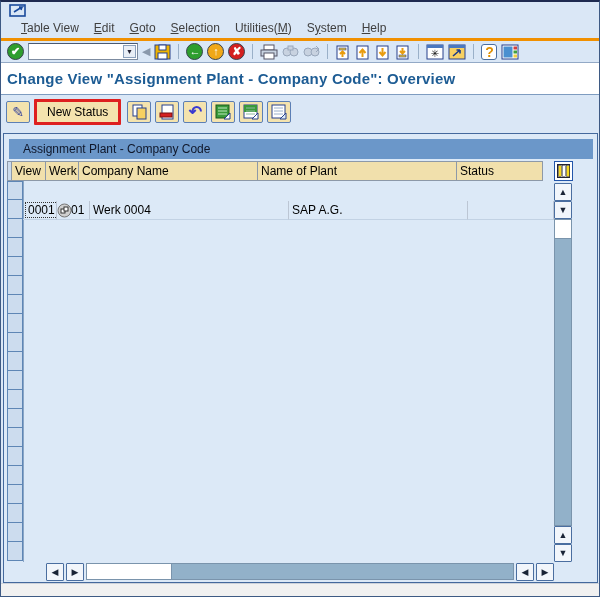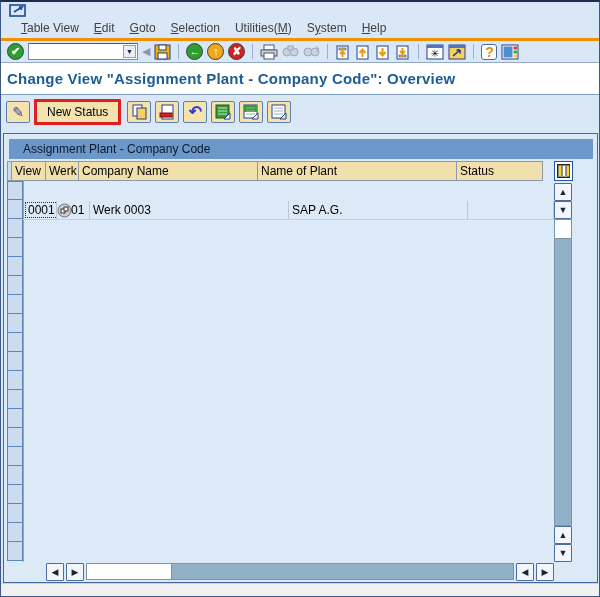--- a/index.html
+++ b/index.html
@@ -302,21 +302,21 @@
         </div>
       <div class="td" style="width:33px; padding-left:0">
         <svg width="15" height="15" style="margin-right:-1px">
             <circle cx="7.5" cy="7.5" r="6.5" fill="#cfcfcf" stroke="#777"></circle>
             <rect x="4" y="6" width="4" height="4" fill="#fff" stroke="#333"></rect>
             <rect x="7" y="4" width="4" height="4" fill="#fff" stroke="#333"></rect>
           </svg>
         <span>01</span>
       </div>
       <div class="td" style="width:199px">
-          <span>Werk 0003</span>
+          <span>Werk 0004</span>
         </div>
       <div class="td" style="width:179px">
           <span>SAP A.G.</span>
         </div>
       <div class="td" style="width:86px">
           <span></span>
         </div>
     </div>
 
     <div class="vscroll">

